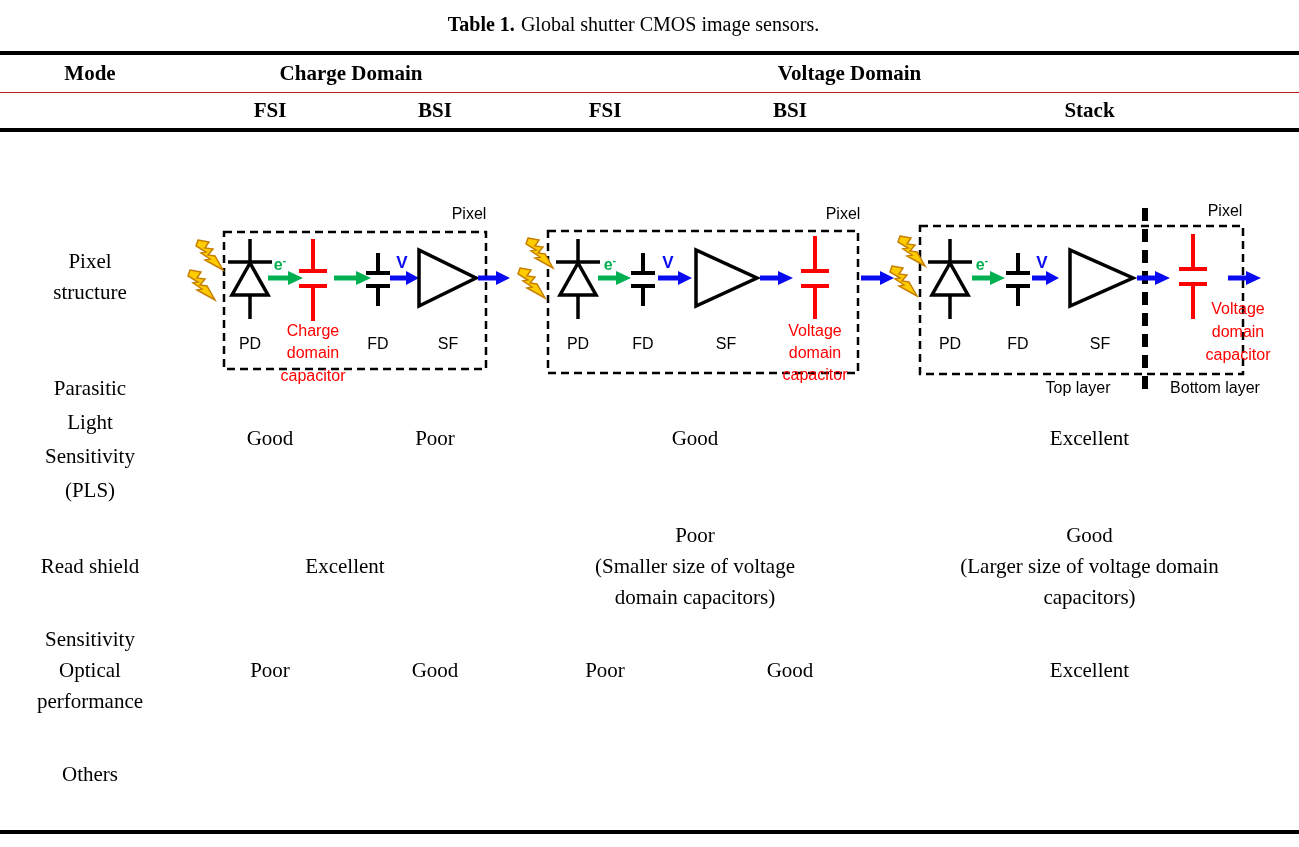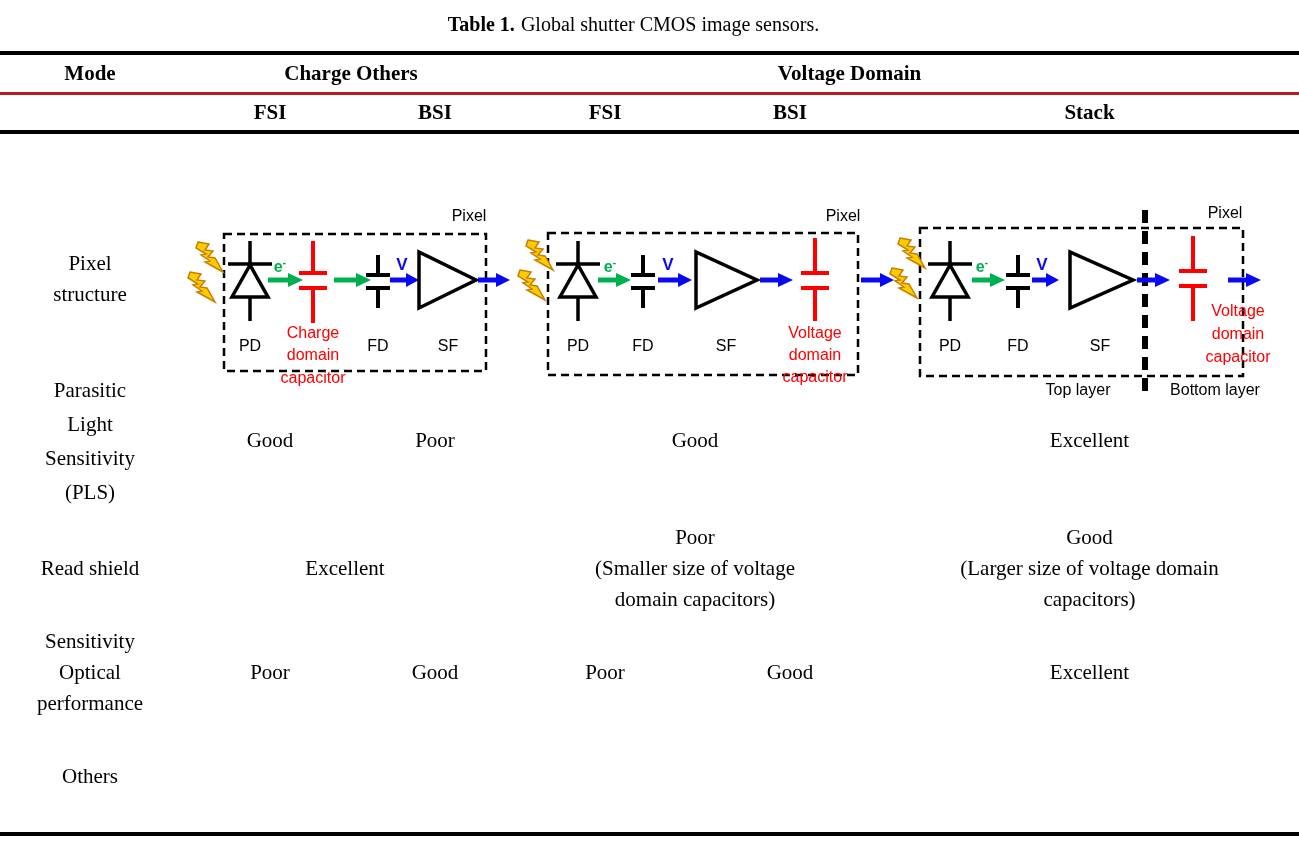--- a/index.html
+++ b/index.html
@@ -6,21 +6,21 @@
   .page{position:relative;width:1299px;height:847px;background:#fff;overflow:hidden;
         font-family:"Liberation Serif",serif;color:#000;}
   .caption{height:51px;padding-top:13px;box-sizing:border-box;text-align:center;
            font-size:20px;padding-right:32px;}
   .caption .cap-label{font-weight:bold;}
   .caption .cap-text{margin-left:6px;}
   .tbl{border-top:4px solid #000;border-bottom:4px solid #000;}
   .row{display:grid;grid-template-columns:180px 180px 150px 190px 180px 419px;}
   .row > div{display:flex;flex-direction:column;align-items:center;justify-content:center;
              text-align:center;font-size:21px;line-height:31px;}
-  .hdr1{height:37px;border-bottom:3px solid #b91c1c;}
+  .hdr1{height:37px;border-bottom:1px solid #b91c1c;}
   .hdr2{height:35px;border-bottom:4px solid #000;}
   .hdr1 > div,.hdr2 > div{font-weight:bold;}
   .r-pix{height:235px;}
   .r-pls{height:143px;}
   .r-rn{height:113px;}
   .r-opt{height:95px;}
   .r-oth{height:112px;}
   .g1{grid-column:1}.g2{grid-column:2}.g3{grid-column:3}.g4{grid-column:4}.g5{grid-column:5}
   .g6{grid-column:6}.g23{grid-column:2 / span 2}.g45{grid-column:4 / span 2}
   .g46{grid-column:4 / span 3}.g26{grid-column:2 / span 5}
@@ -57,21 +57,21 @@
 <div class="page">
 
   <div class="caption">
     <span class="cap-label">Table 1.</span><span class="cap-text">Global shutter CMOS image sensors.</span>
   </div>
 
   <div class="tbl">
 
     <div class="row hdr1">
       <div class="g1">Mode</div>
-      <div class="g23 pad-cd">Charge Others</div>
+      <div class="g23 pad-cd">Charge Domain</div>
       <div class="g46 pad-vd">Voltage Domain</div>
     </div>
 
     <div class="row hdr2">
       <div class="g2">FSI</div>
       <div class="g3">BSI</div>
       <div class="g4">FSI</div>
       <div class="g5">BSI</div>
       <div class="g6">Stack</div>
     </div>

